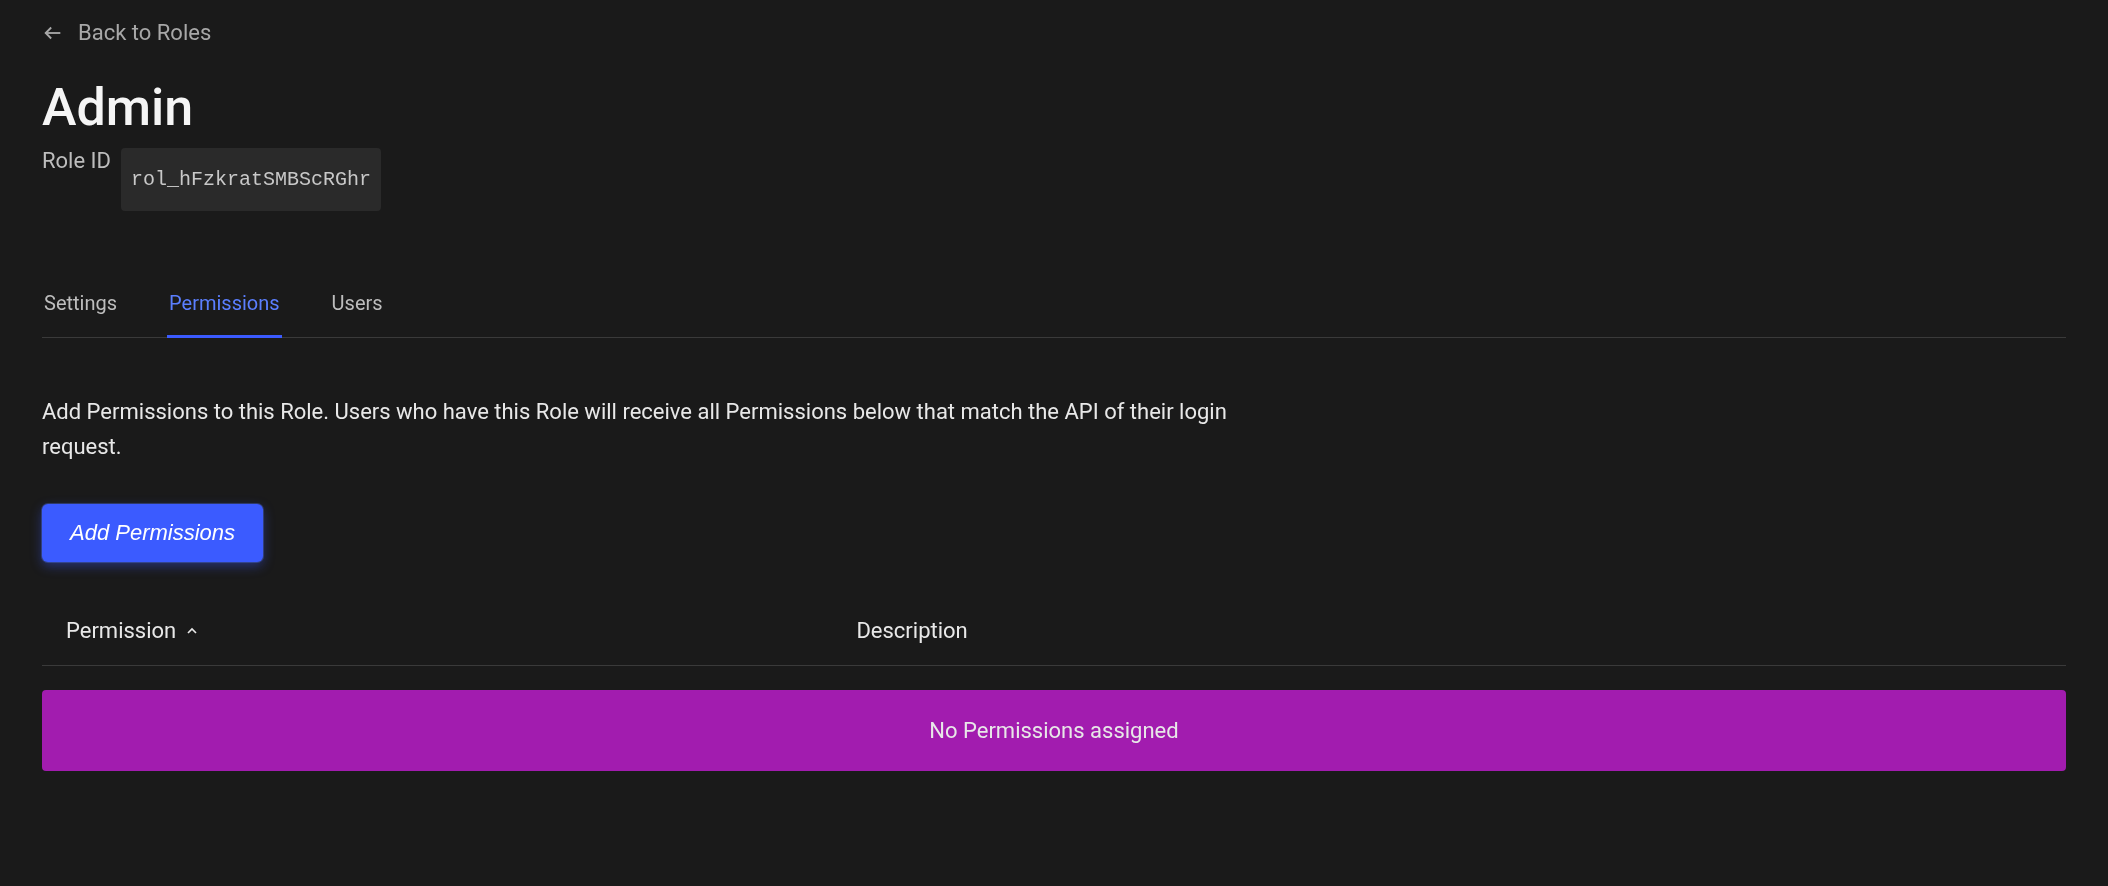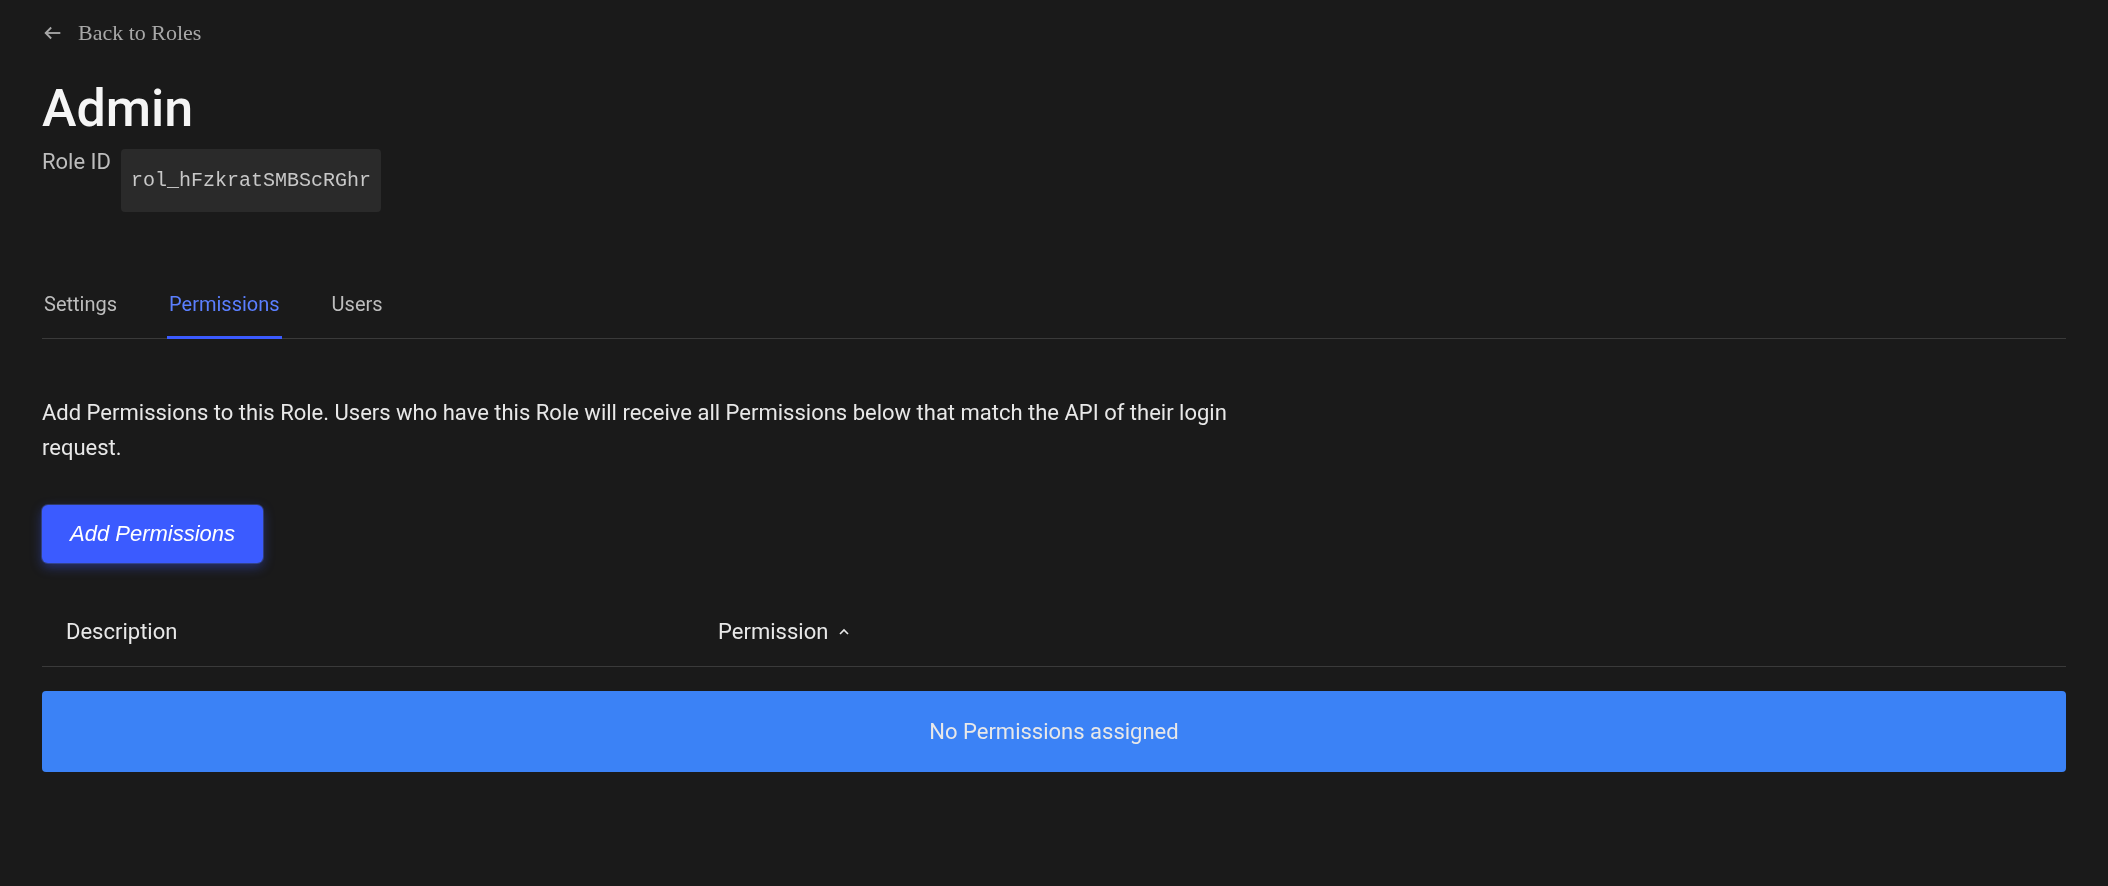--- a/index.html
+++ b/index.html
@@ -17,21 +17,20 @@
     }
     .back-link {
       display: inline-flex;
       align-items: center;
       gap: 14px;
       color: #a8a8a8;
       text-decoration: none;
       font-size: 22px;
       cursor: pointer;
       margin-bottom: 32px;
-      font-family: Liberation Serif, serif;
     }
     .back-link svg {
       width: 22px;
       height: 22px;
       stroke: #a8a8a8;
       stroke-width: 2;
       fill: none;
     }
     .page-title {
       font-size: 52px;
@@ -120,21 +119,21 @@
     .th-api { flex: 0 0 27%; }
     .sort-icon {
       width: 16px;
       height: 16px;
       stroke: #e8e8e8;
       stroke-width: 2.5;
       fill: none;
     }
     .empty-state {
       margin-top: 24px;
-      background-color: #3b82f6;
+      background-color: #a21caf;
       border-radius: 4px;
       padding: 28px;
       text-align: center;
       font-size: 22px;
       color: #e8e8e8;
     }
   </style>
 </head>
 <body>
 
@@ -160,27 +159,27 @@
   <div class="tab active">Permissions</div>
   <div class="tab">Users</div>
 </div>
 
 <div class="content-row">
   <p class="description-text">Add Permissions to this Role. Users who have this Role will receive all Permissions below that match the API of their login request.</p>
   <button class="add-btn">Add Permissions</button>
 </div>
 
 <div class="table-header">
-  <div class="th th-description">
-    <span>Description</span>
-  </div>
   <div class="th th-permission">
     <span>Permission</span>
     <svg class="sort-icon" viewBox="0 0 24 24">
       <polyline points="6 15 12 9 18 15"></polyline>
     </svg>
+  </div>
+  <div class="th th-description">
+    <span>Description</span>
   </div>
 </div>
 
 <div class="empty-state">No Permissions assigned</div>
 
 
 
 
 </body></html>

